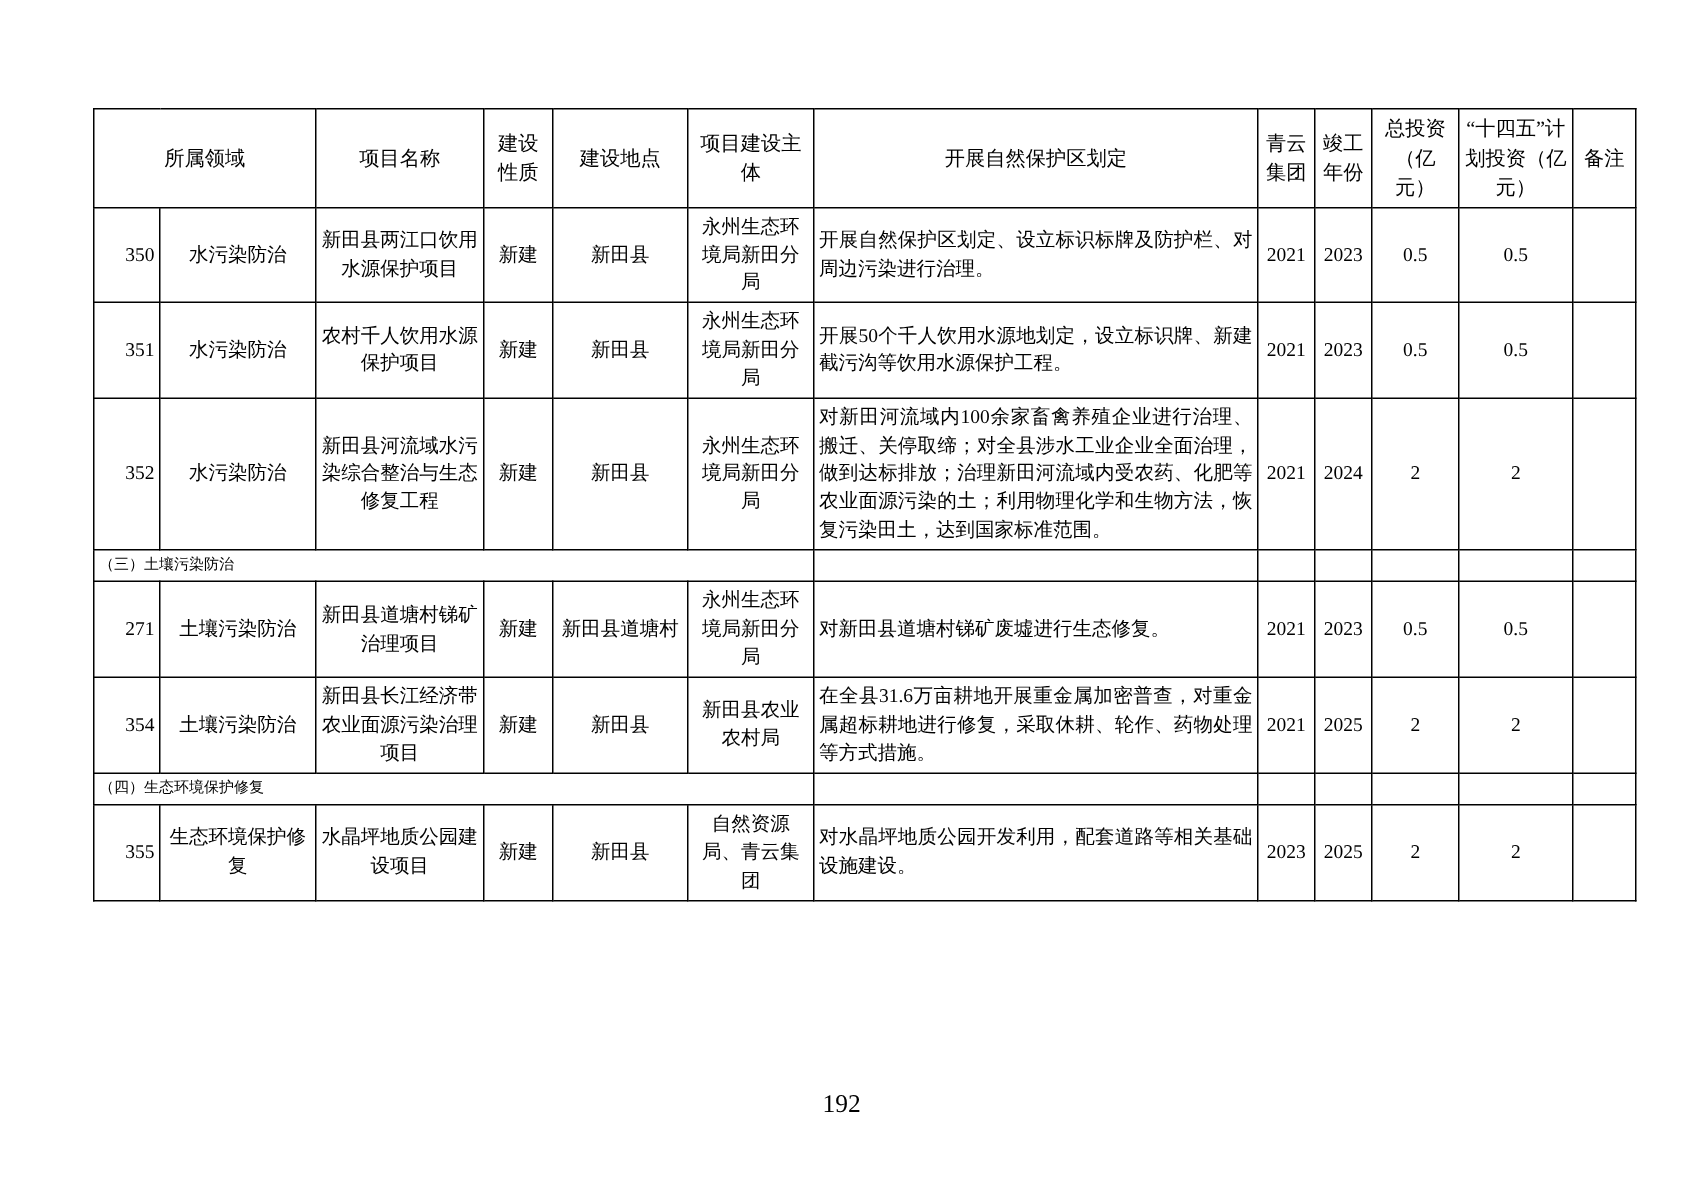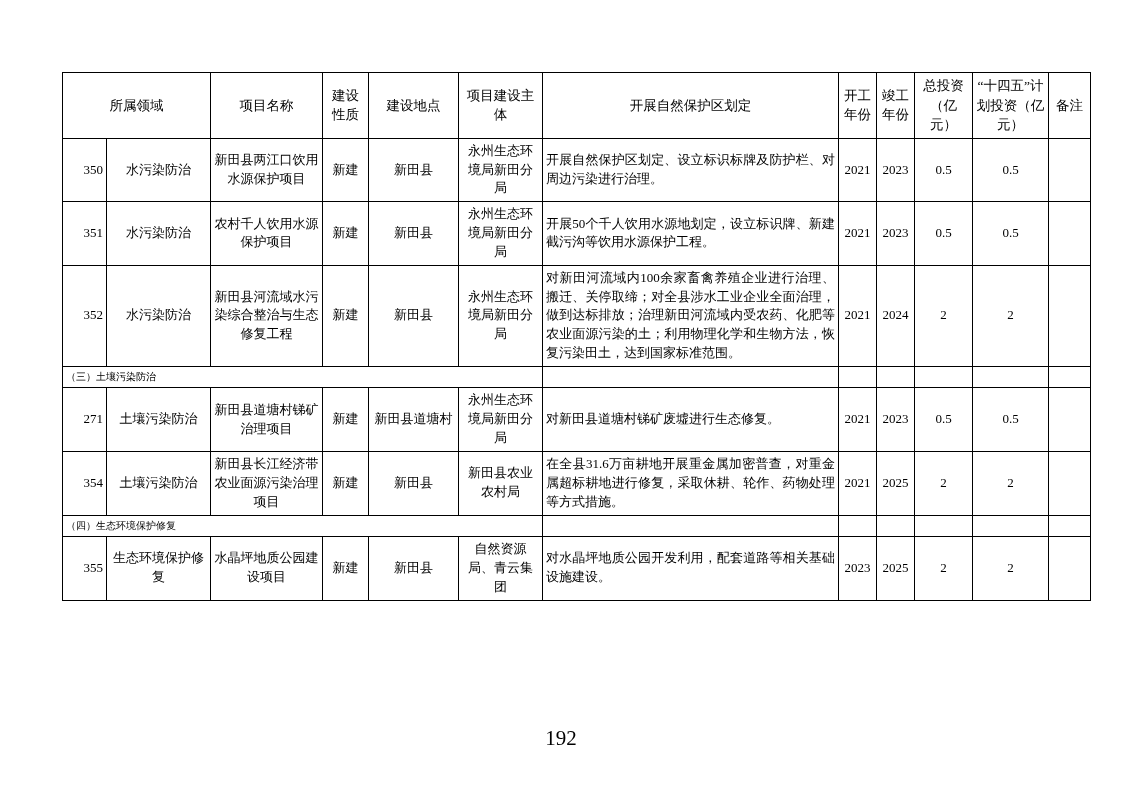--- a/index.html
+++ b/index.html
@@ -71,21 +71,21 @@
     padding-left: 18px;
     font-size: 10px;
   }
   .blank { }
   .page-number {
     position: absolute;
     left: 0;
     top: 726px;
     width: 1122px;
     text-align: center;
-    font-size: 21px;
+    font-size: 17px;
     font-family: "Liberation Serif", serif;
   }
 </style>
 </head>
 <body>
 
 <div class="page">
   <div class="table-wrap">
     <table class="proj">
       <colgroup>
@@ -103,21 +103,21 @@
         <col class="c-remark">
       </colgroup>
       <thead>
         <tr>
           <td colspan="2">所属领域</td>
           <td>项目名称</td>
           <td class="th-narrow">建设性质</td>
           <td>建设地点</td>
           <td>项目建设主体</td>
           <td>开展自然保护区划定</td>
-          <td>开工年份</td>
+          <td>青云集团</td>
           <td>竣工年份</td>
           <td>总投资（亿元）</td>
           <td>“十四五”计划投资（亿元）</td>
           <td>备注</td>
         </tr>
       </thead>
       <tbody>
 
         <tr>
           <td class="num">350</td>

